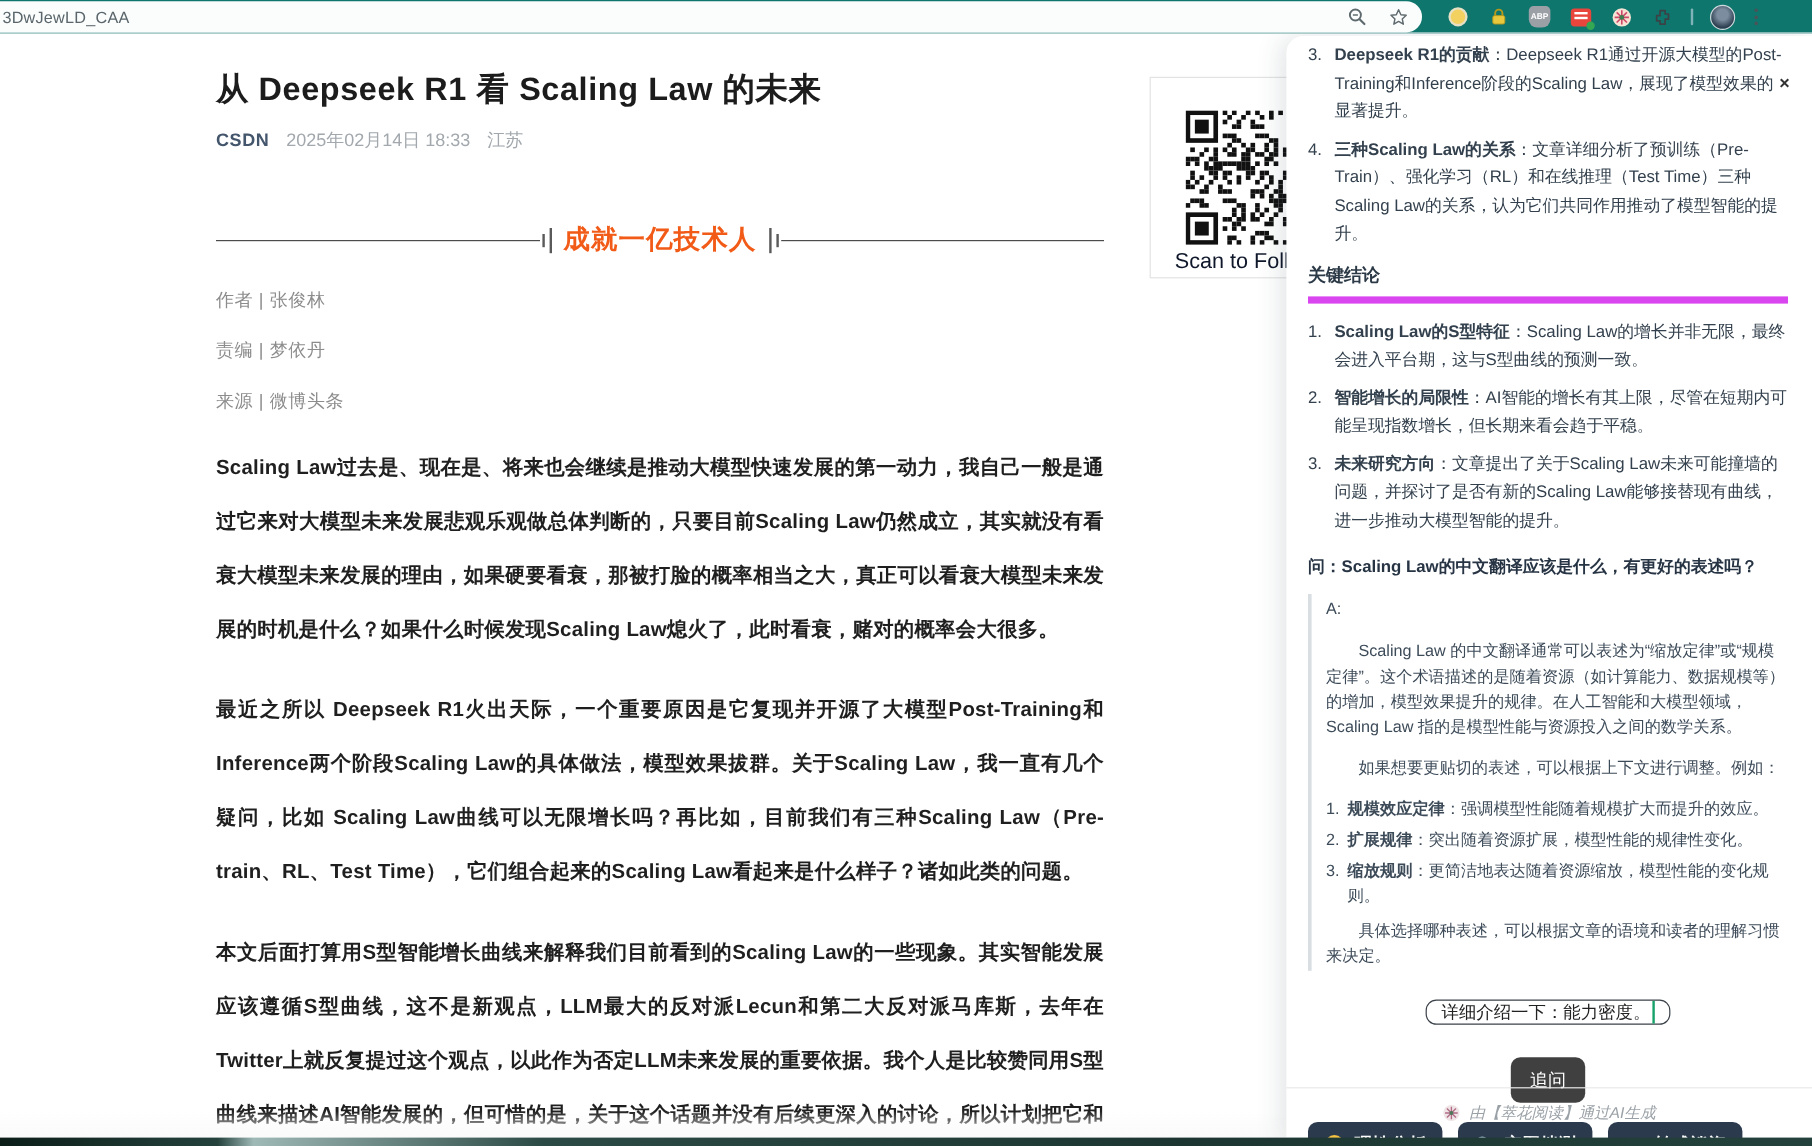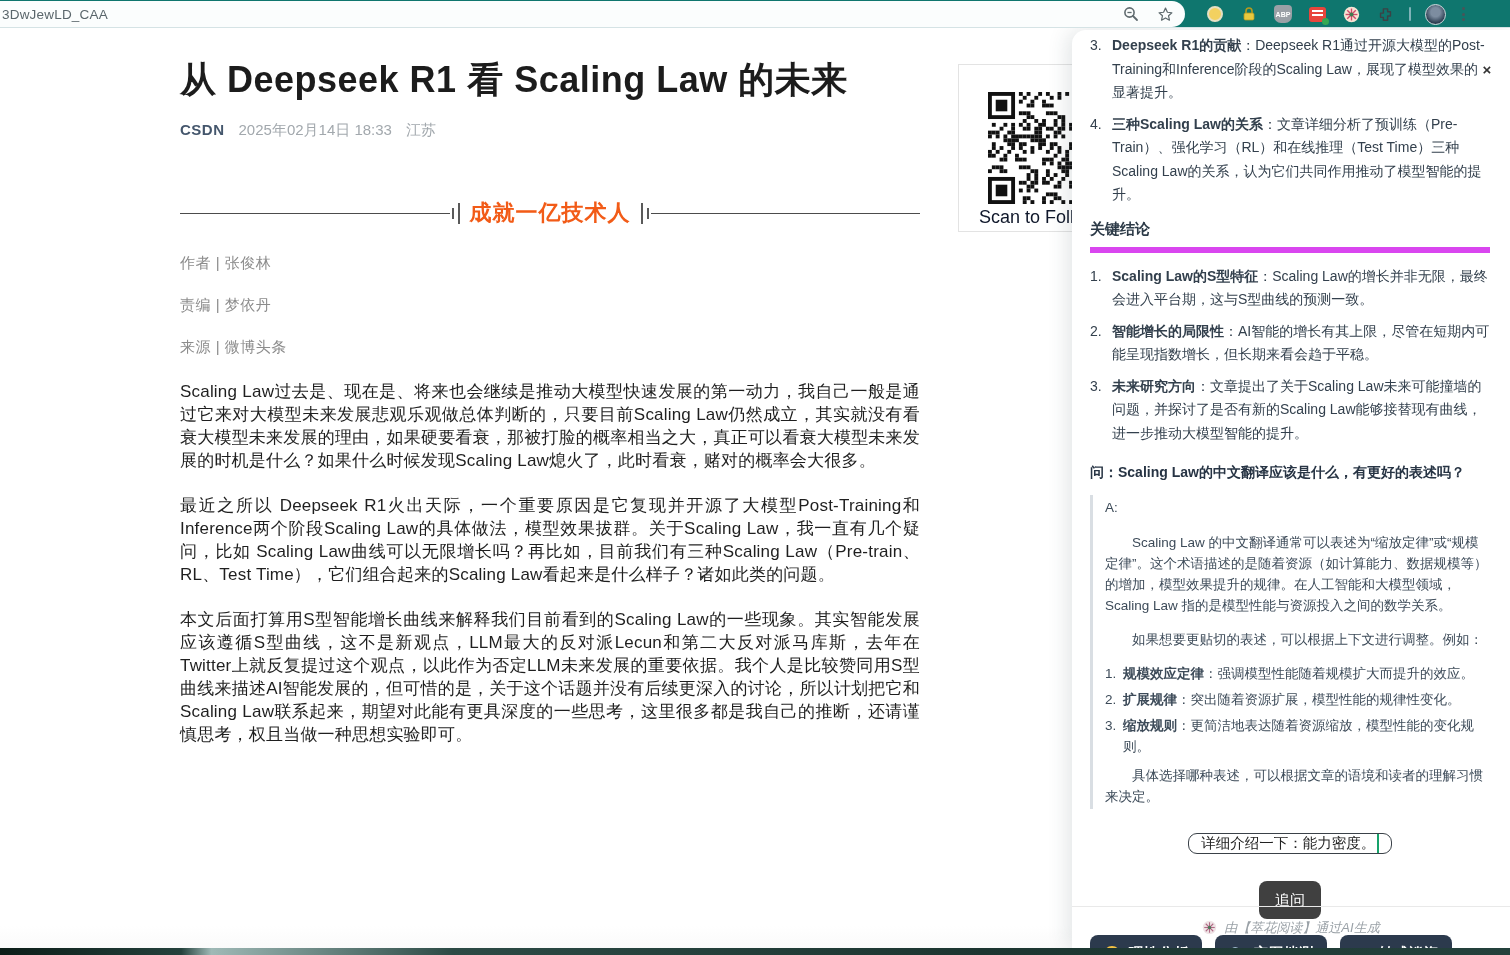--- a/index.html
+++ b/index.html
@@ -23,33 +23,33 @@
   .kebab i { width:3px; height:3px; border-radius:50%; background:#4a5458; }
   .abp-badge { background:#9aa0a6; color:#fff; font-size:7px; font-weight:bold;
     width:18px; height:18px; border-radius:4px 4px 7px 7px; display:flex; align-items:center; justify-content:center; }
   .yellow-dot { width:16px; height:16px; border-radius:50%; background:#f3d160; border:2px solid #e6e0c4; }
   .rednote { width:17px; height:15px; background:#e8453c; border-radius:3px; position:relative; }
   .rednote:before { content:""; position:absolute; left:3px; top:3px; right:3px; height:2px; background:#fff; box-shadow:0 4px 0 #fff; }
   .rednote:after { content:""; position:absolute; right:-3px; bottom:-3px; width:7px; height:7px; border-radius:50%; background:#34a853; }
 
   
   .article { position:absolute; left:180px; top:56px; width:740px; z-index:1; }
-  .article h1 { font-size:36px; font-weight:bold; color:#1c1c1c; letter-spacing:.5px; }
+  .article h1 { font-size:27px; font-weight:bold; color:#1c1c1c; letter-spacing:.5px; }
   .meta { margin-top:16px; font-size:15px; display:flex; gap:14px; align-items:baseline; }
   .meta .src { color:#44566c; font-weight:bold; letter-spacing:.5px; }
   .meta .gray { color:#a2a8ad; }
   .banner { margin-top:58px; display:flex; align-items:center; justify-content:center; }
   .hline { flex:1; height:1px; background:#4c4c4c; }
   .tick-s { width:2px; height:11px; background:#5a5a5a; margin:0 2px; }
   .tick-t { width:2px; height:21px; background:#5a5a5a; margin:0 2px; }
   .banner-text { font-size:22px; font-weight:bold; color:#f25b17; margin:0 8px; letter-spacing:1px; }
   .byline { margin-top:26px; }
   .byline div { font-size:15px; color:#8c8c8c; margin-bottom:23px; letter-spacing:.5px; }
   .paras { margin-top:18px; }
-  .paras p { font-size:17px; line-height:23px; color:#1f1f1f; text-align:justify; margin-bottom:22px; letter-spacing:.2px; }
+  .paras p { font-size:17px; line-height:45px; color:#1f1f1f; text-align:justify; margin-bottom:22px; letter-spacing:.2px;font-weight:bold; }
 
   
   .qr-box { position:absolute; left:958px; top:64px; width:165px; height:168px;
     background:#fff; border:1px solid #e3e3e3; z-index:2; text-align:left; }
   .qr-box svg.qr { position:absolute; left:29px; top:27px; }
   .qr-caption { position:absolute; left:20px; top:142px; font-size:18px; color:#0f172a; white-space:nowrap; }
 
   
   .panel { position:absolute; left:1072px; top:30px; width:438px; height:918px;
     background:#fff; border-top-left-radius:14px; box-shadow:-5px 0 20px rgba(40,60,70,.13);

